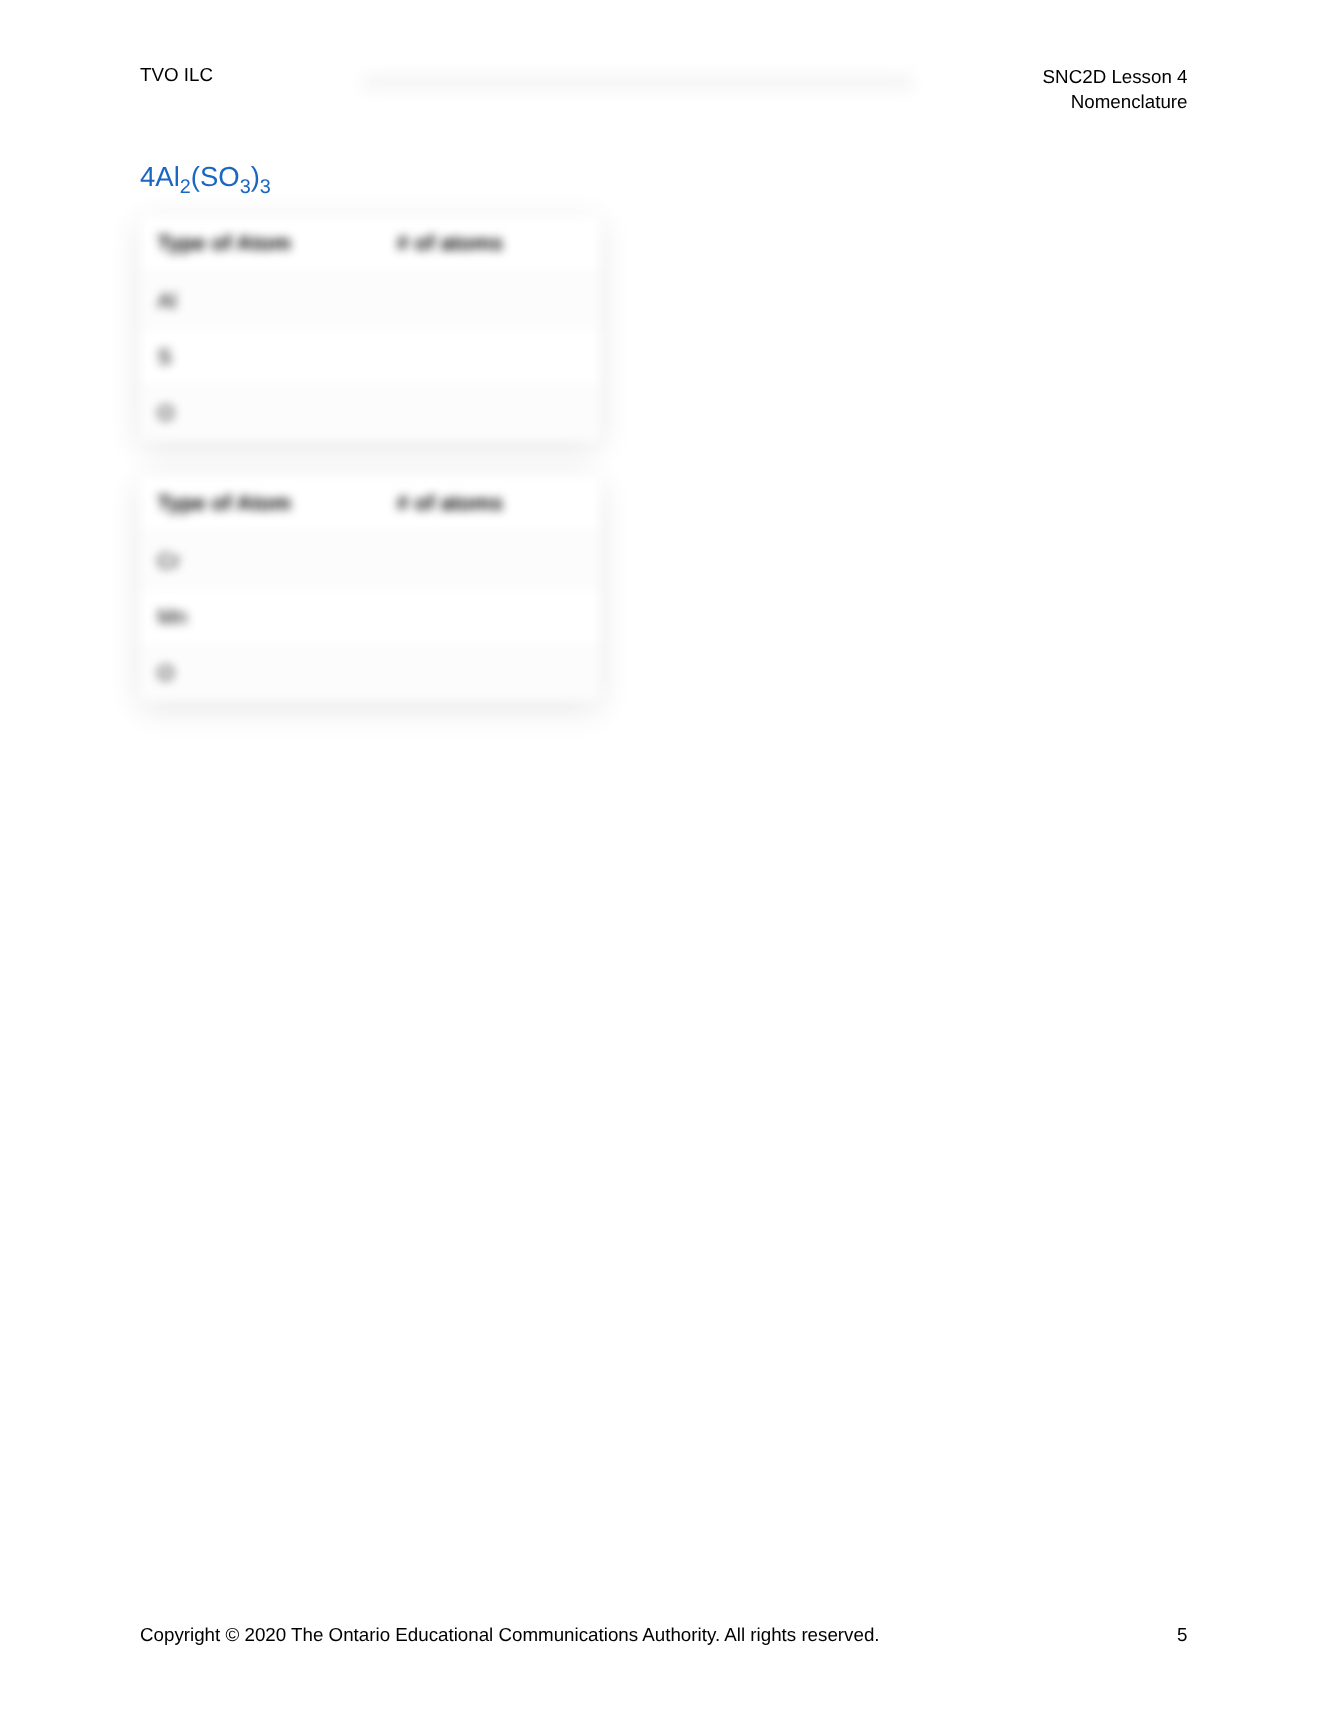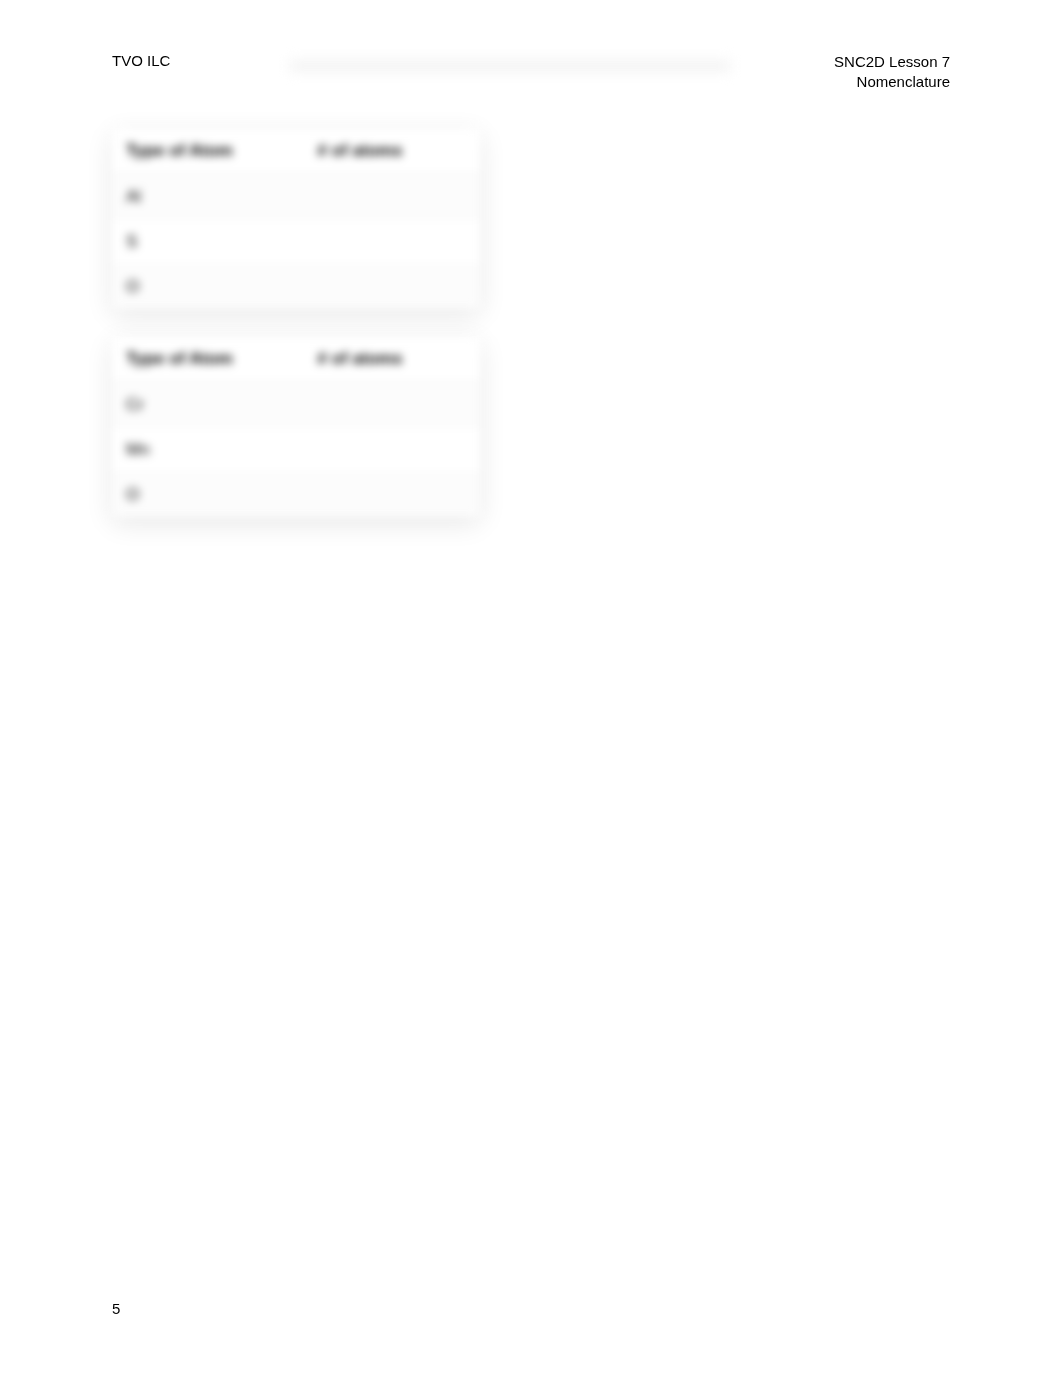--- a/index.html
+++ b/index.html
@@ -27,25 +27,28 @@
 </head>
 <body>
 
 <div class="page">
 
   <div class="blur-bar"></div>
 
   <div class="header">
     <div class="header-left">TVO ILC</div>
     <div class="header-right">
-      <div>SNC2D Lesson 7</div>
+      <div>SNC2D Lesson 4</div>
       <div>Nomenclature</div>
     </div>
   </div>
 
+  <div class="formula link">
+    <span>4</span><span>Al</span><sub>2</sub><span>(</span><span>SO</span><sub>3</sub><span>)</span><sub>3</sub>
+  </div>
 
   <div class="table-wrap blurred">
     <table>
       <thead>
         <tr>
           <th>Type of Atom</th>
           <th># of atoms</th>
         </tr>
       </thead>
       <tbody>
@@ -85,16 +88,17 @@
         </tr>
         <tr>
           <td>O</td>
           <td></td>
         </tr>
       </tbody>
     </table>
   </div>
 
   <div class="footer">
+    <div>Copyright © 2020 The Ontario Educational Communications Authority. All rights reserved.</div>
     <div>5</div>
   </div>
 
 </div>
 
 </body></html>

